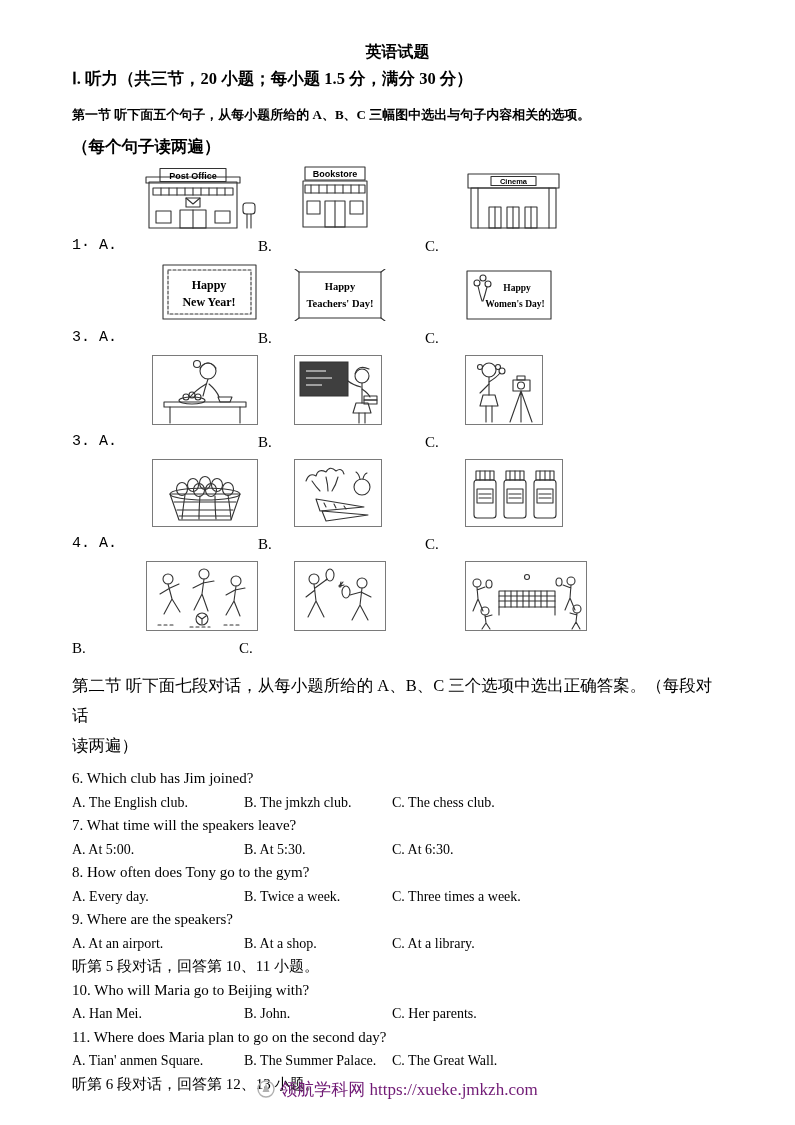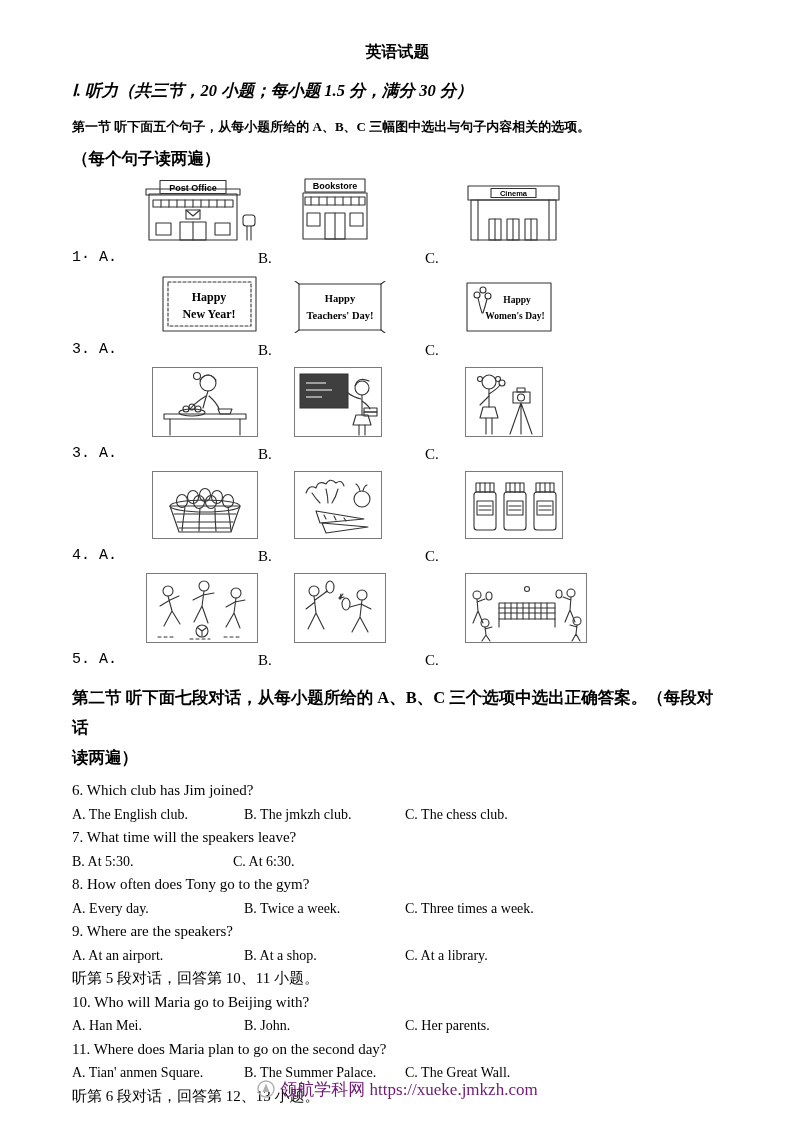--- a/index.html
+++ b/index.html
@@ -3,41 +3,41 @@
 <meta charset="utf-8">
 <style>
   html,body{margin:0;padding:0;background:#9a9a9a;}
   .page{
     position:relative;width:795px;height:1125px;margin:0 auto;background:#ffffff;
     font-family:"Liberation Serif",serif;color:#000;overflow:hidden;
   }
   .content{padding:0 70px 0 72px;}
   .title{margin:0;padding-top:42px;text-align:center;font-size:16px;font-weight:bold;}
   p{margin:0;}
-  .sec-heading{margin-top:16px;font-size:16.5px;font-weight:bold;line-height:24px;font-style:italic;}
+  .sec-heading{margin-top:4px;font-size:16.5px;font-weight:bold;line-height:24px;}
   .instr1{margin-top:12px;font-size:13px;font-weight:bold;line-height:24px;}
   .instr2{margin-top:8px;font-size:16.5px;font-weight:bold;line-height:24px;}
-  .part2-line{font-size:16.5px;font-weight:bold;line-height:30px;}
+  .part2-line{font-size:16.5px;font-weight:normal;line-height:30px;}
   .part2-wrap{margin-top:12px;}
 
   .pic-row{display:flex;align-items:flex-end;margin-top:6px;}
   .cell-a{width:186px;padding-left:42px;box-sizing:border-box;text-align:right;}
   .cell-b{width:167px;padding-left:36px;box-sizing:border-box;}
   .cell-c{flex:1;padding-left:40px;box-sizing:border-box;}
   .label-row{display:flex;font-size:15px;line-height:22px;margin-top:2px;}
   .label-row .la{width:186px;font-family:Liberation Mono, monospace;}
   .label-row .lb{width:167px;}
   .label-row .lc{flex:1;}
 
   .q-block{margin-top:6px;}
   .qline{font-size:15px;line-height:23.5px;}
   .opts{display:flex;font-size:14px;line-height:23.5px;}
   .opt-a{width:172px;}
   .opt-b{width:148px;}
-  .opt-c{flex:1;margin-left:13px;}
+  .opt-c{flex:1;}
   .note{font-size:15px;line-height:23.5px;}
 
   .footer{
     position:absolute;left:0;right:0;bottom:22px;text-align:center;
     color:#701a75;font-size:17px;
   }
   .footer .wicon{display:inline-block;vertical-align:-3px;margin-right:5px;}
 
   
   .s{stroke:#333;fill:none;stroke-width:1.1;stroke-linecap:round;stroke-linejoin:round;}
@@ -301,41 +301,41 @@
           <circle class="s" cx="106" cy="20" r="4"></circle>
           <path class="s" d="M106 24 L105 37 M106 27 L98 24 M105 37 L100 49 M105 37 L110 49"></path>
           <ellipse class="s" cx="94" cy="21" rx="3" ry="4"></ellipse>
           <circle class="s" cx="112" cy="48" r="4"></circle>
           <path class="s" d="M112 52 L111 61 M112 54 L105 52 M111 61 L107 68 M111 61 L115 68"></path>
           <circle class="s" cx="62" cy="16" r="2.5"></circle>
         </svg>
       </div>
     </div>
     <div class="label-row">
-      <span class="la">5. A.</span>
       <span class="lb">B.</span>
       <span class="lc">C.</span>
     </div>
 
     <div class="part2-wrap">
       <p class="part2-line">第二节 听下面七段对话，从每小题所给的 A、B、C 三个选项中选出正确答案。（每段对话</p>
       <p class="part2-line">读两遍）</p>
     </div>
 
     <div class="q-block">
 
       <p class="qline">6. Which club has Jim joined?</p>
       <div class="opts">
         <span class="opt-a">A. The English club.</span>
         <span class="opt-b">B. The jmkzh club.</span>
         <span class="opt-c">C. The chess club.</span>
       </div>
 
       <p class="qline">7. What time will the speakers leave?</p>
       <div class="opts">
+        <span class="opt-a">A. At 5:00.</span>
         <span class="opt-b">B. At 5:30.</span>
         <span class="opt-c">C. At 6:30.</span>
       </div>
 
       <p class="qline">8. How often does Tony go to the gym?</p>
       <div class="opts">
         <span class="opt-a">A. Every day.</span>
         <span class="opt-b">B. Twice a week.</span>
         <span class="opt-c">C. Three times a week.</span>
       </div>

